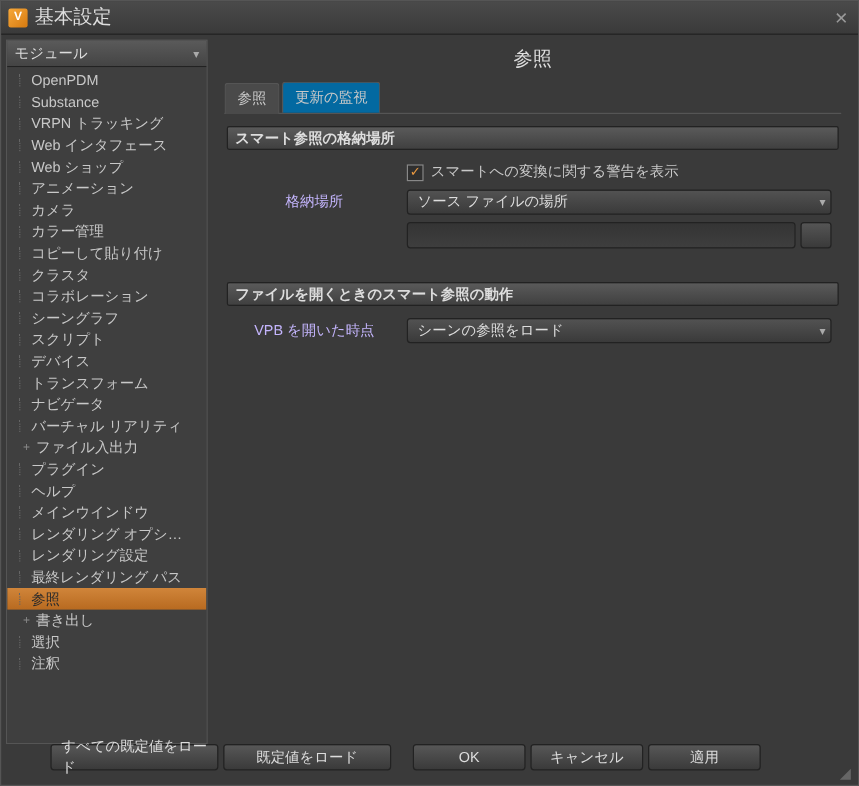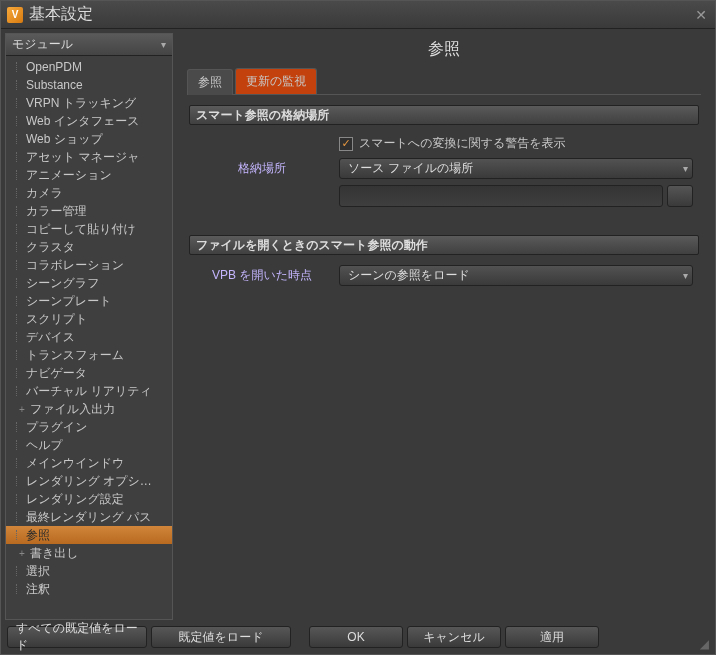--- a/index.html
+++ b/index.html
@@ -21,42 +21,42 @@
 .tree-item { height: 18px; display: flex; align-items: center; padding-left: 10px; cursor: pointer; color: #c8c8c8; white-space: nowrap; }
 .tree-item .expander { width: 12px; text-align: center; color: #888; font-size: 10px; margin-right: 2px;}
 .tree-item .label { overflow: hidden; text-overflow: ellipsis; }
 .tree-item.selected { background: linear-gradient(to bottom,#d0853a,#b86a20); color: #2b2b2b;}
 .tree-item.selected .label { color: #2b2b2b; }
 .tree-item.selected .expander { color: #6a4a2a;}
 
 .content { flex: 1; display: flex; flex-direction: column; padding: 6px 10px 4px 10px; min-width: 0;}
 .page-title { text-align: center; font-size: 16px; color: #ddd; margin-bottom: 8px; }
 .tabs { display: flex; border-bottom: 1px solid #555; }
-.tab { padding: 4px 10px; background: #c2410c; border: 1px solid #555; border-bottom: none; border-top-left-radius: 3px; border-top-right-radius: 3px; margin-right: 2px; cursor: pointer; color: #c8c8c8;}
+.tab { padding: 4px 10px; background: #0369a1; border: 1px solid #555; border-bottom: none; border-top-left-radius: 3px; border-top-right-radius: 3px; margin-right: 2px; cursor: pointer; color: #c8c8c8;}
 .tab.active { background: #4a4a4a; position: relative; top: 1px; }
 .tab-content { flex: 1; padding: 10px 2px; overflow: auto; }
 
 .group { margin-bottom: 16px; }
 .group-header { background: linear-gradient(to bottom,#5a5a5a,#404040); border: 1px solid #222; height: 20px; display: flex; align-items: center; padding: 0 6px; font-weight: bold; color: #ddd; border-radius: 2px;}
 .group-body { padding: 10px 6px 6px 6px; }
 .form-row { display: flex; align-items: center; margin-bottom: 6px; }
 .form-label { width: 144px; text-align: center; padding-right: 10px; color: #c4b5fd;}
 .form-field { flex: 1; min-width: 0;}
 
 .checkbox { display: inline-flex; align-items: center; cursor: pointer; }
 .checkbox .box { width: 14px; height: 14px; border: 1px solid #888; background: #2f2f2f; margin-right: 6px; display: flex; align-items: center; justify-content: center; color: #e89840; font-size: 11px; }
 
 .dropdown { height: 21px; background: linear-gradient(to bottom,#525252,#3a3a3a); border: 1px solid #222; border-radius: 3px; display: flex; align-items: center; padding: 0 4px 0 8px; cursor: pointer; color: #ddd; }
 .dropdown .arrow { margin-left: auto; font-size: 10px; color: #aaa; padding-left: 6px;}
 
 .textfield-row { display: flex; gap: 4px; }
 .textfield { flex: 1; height: 22px; background: linear-gradient(to bottom,#343434,#3e3e3e); border: 1px solid #222; border-radius: 3px; padding: 0 6px; color: #ddd; display: flex; align-items: center;}
 .browse-btn { width: 26px; height: 22px; background: linear-gradient(to bottom,#555,#3a3a3a); border: 1px solid #222; border-radius: 3px; cursor: pointer;}
 
-.footer { height: 34px; display: flex; align-items: center; padding: 0 6px; gap: 4px; }
+.footer { height: 34px; display: flex; align-items: flex-start; padding: 0 6px; gap: 4px; margin-left: 35px; }
 .btn { height: 22px; background: linear-gradient(to bottom,#575757,#3a3a3a); border: 1px solid #222; border-radius: 3px; display: flex; align-items: center; justify-content: center; cursor: pointer; color: #ddd; padding: 0 8px;}
 .btn.wide { width: 140px;}
 .btn.mid { width: 94px;}
 .footer .spacer { flex: 0 0 10px; }
 .footer .grip { margin-left: auto; width: 14px; height: 14px; align-self: flex-end; margin-bottom: 2px; color: #666; font-size: 12px; line-height: 12px; text-align: right;}
 
 ::-webkit-scrollbar { width: 12px; }
 ::-webkit-scrollbar-track { background: #333; }
 ::-webkit-scrollbar-thumb { background: #555; border: 1px solid #222;}
 </style>
@@ -92,24 +92,20 @@
           <div class="tree-item">
             <span class="expander" style="color: rgb(102, 102, 102); border-left: 1px dotted rgb(102, 102, 102); height: 10px; width: 8px;"></span>
             <span class="label">Web インタフェース</span>
           </div>
           <div class="tree-item">
             <span class="expander" style="color: rgb(102, 102, 102); border-left: 1px dotted rgb(102, 102, 102); height: 10px; width: 8px;"></span>
             <span class="label">Web ショップ</span>
           </div>
           <div class="tree-item">
             <span class="expander" style="color: rgb(102, 102, 102); border-left: 1px dotted rgb(102, 102, 102); height: 10px; width: 8px;"></span>
-            <span class="label">アセット マネージャ</span>
-          </div>
-          <div class="tree-item">
-            <span class="expander" style="color: rgb(102, 102, 102); border-left: 1px dotted rgb(102, 102, 102); height: 10px; width: 8px;"></span>
             <span class="label">アニメーション</span>
           </div>
           <div class="tree-item">
             <span class="expander" style="color: rgb(102, 102, 102); border-left: 1px dotted rgb(102, 102, 102); height: 10px; width: 8px;"></span>
             <span class="label">カメラ</span>
           </div>
           <div class="tree-item">
             <span class="expander" style="color: rgb(102, 102, 102); border-left: 1px dotted rgb(102, 102, 102); height: 10px; width: 8px;"></span>
             <span class="label">カラー管理</span>
           </div>
@@ -121,24 +117,20 @@
             <span class="expander" style="color: rgb(102, 102, 102); border-left: 1px dotted rgb(102, 102, 102); height: 10px; width: 8px;"></span>
             <span class="label">クラスタ</span>
           </div>
           <div class="tree-item">
             <span class="expander" style="color: rgb(102, 102, 102); border-left: 1px dotted rgb(102, 102, 102); height: 10px; width: 8px;"></span>
             <span class="label">コラボレーション</span>
           </div>
           <div class="tree-item">
             <span class="expander" style="color: rgb(102, 102, 102); border-left: 1px dotted rgb(102, 102, 102); height: 10px; width: 8px;"></span>
             <span class="label">シーングラフ</span>
-          </div>
-          <div class="tree-item">
-            <span class="expander" style="color: rgb(102, 102, 102); border-left: 1px dotted rgb(102, 102, 102); height: 10px; width: 8px;"></span>
-            <span class="label">シーンプレート</span>
           </div>
           <div class="tree-item">
             <span class="expander" style="color: rgb(102, 102, 102); border-left: 1px dotted rgb(102, 102, 102); height: 10px; width: 8px;"></span>
             <span class="label">スクリプト</span>
           </div>
           <div class="tree-item">
             <span class="expander" style="color: rgb(102, 102, 102); border-left: 1px dotted rgb(102, 102, 102); height: 10px; width: 8px;"></span>
             <span class="label">デバイス</span>
           </div>
           <div class="tree-item">

